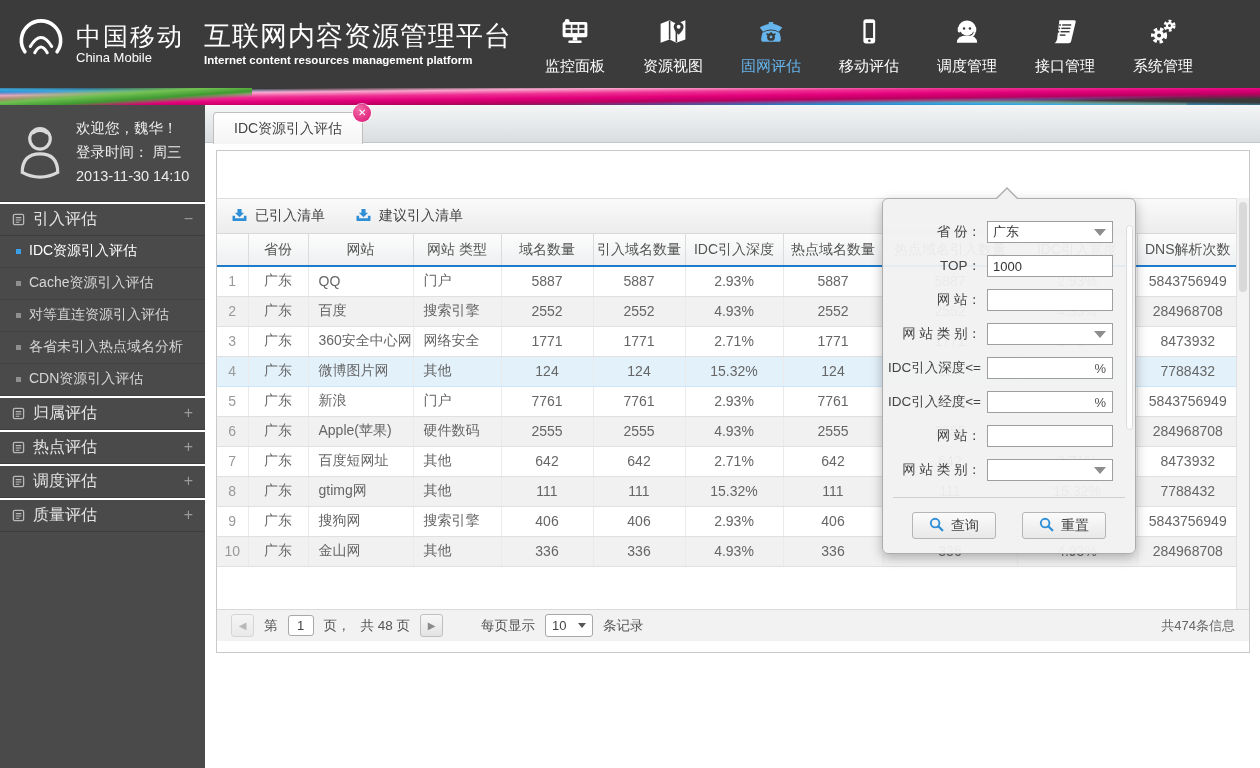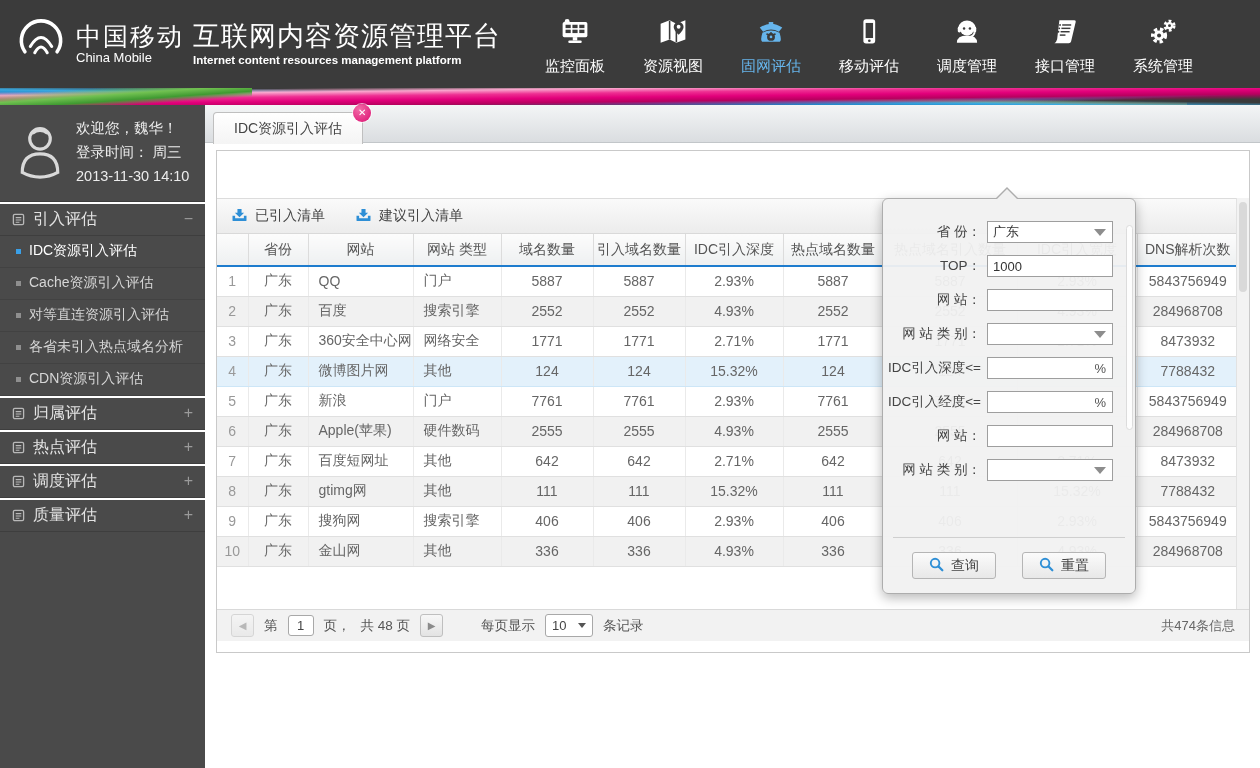--- a/index.html
+++ b/index.html
@@ -5,21 +5,21 @@
   * { margin:0; padding:0; box-sizing:border-box; }
   html,body { width:1260px; height:768px; }
   body { font-family:"Liberation Sans","DejaVu Sans",sans-serif; background:#fff; position:relative; overflow:hidden; }
 
   
   .topbar { position:absolute; left:0; top:0; width:1260px; height:88px; background:#3b3b3b; display:flex; align-items:center; }
   .brand { display:flex; align-items:center; padding-left:16px; }
   .brand-logo { flex:0 0 auto; margin-right:10px; }
   .brand-zh { color:#fff; font-size:25px; letter-spacing:2px; line-height:1.05; }
   .brand-en { color:#fff; font-size:13px; }
-  .brand-title { margin-left:9px; }
+  .brand-title { margin-left:20px; }
   .brand-title .t-zh { color:#fff; font-size:27px; letter-spacing:1px; line-height:1.1; }
   .brand-title .t-en { color:#fff; font-size:11.5px; font-weight:bold; margin-top:2px; }
   .topnav { margin-left:auto; margin-right:48px; display:flex; }
   .nav-item { width:98px; text-align:center; color:#fff; cursor:pointer; padding-top:6px; }
   .nav-item .nav-ico { display:block; height:36px; }
   .nav-item .nav-label { display:block; font-size:15px; margin-top:3px; }
   .nav-item.active { color:#66b5ec; }
 
   
   .ribbon { position:absolute; left:0; top:88px; width:1260px; height:17px; background-color:#3a3a3a;
@@ -79,21 +79,21 @@
   .pagination { position:absolute; left:0; top:458px; width:100%; height:32px; background:#f2f2f2; border-top:1px solid #d9d9d9; display:flex; align-items:center; padding:0 14px; font-size:13.5px; color:#555; gap:10px; }
   .pg-btn { width:23px; height:23px; border:1px solid #bfbfbf; border-radius:3px; background:linear-gradient(#f7f7f7,#e3e3e3); color:#8a8a8a; font-size:10px; line-height:21px; text-align:center; cursor:pointer; }
   .pg-btn.disabled { opacity:.55; }
   .pg-input { width:26px; height:21px; border:1px solid #a8a8a8; border-radius:3px; text-align:center; font-size:13px; color:#444; font-family:inherit; }
   .pg-select { width:48px; height:23px; border:1px solid #a8a8a8; border-radius:3px; background:#fff; display:flex; align-items:center; padding:0 6px; cursor:pointer; }
   .pg-select .val { font-size:13px; color:#444; }
   .pg-select .caret { margin-left:auto; width:0; height:0; border-left:4px solid transparent; border-right:4px solid transparent; border-top:5px solid #555; }
   .pg-info { margin-left:auto; font-size:13px; color:#666; }
 
   
-  .popover { position:absolute; left:677px; top:93px; width:254px; height:396px; background:rgba(241,241,241,0.95); border:1px solid #adadad; border-radius:6px; box-shadow:0 4px 12px rgba(0,0,0,.28); z-index:9; }
+  .popover { position:absolute; left:677px; top:93px; width:254px; height:356px; background:rgba(241,241,241,0.95); border:1px solid #adadad; border-radius:6px; box-shadow:0 4px 12px rgba(0,0,0,.28); z-index:9; }
   .popover .arrow-b { position:absolute; left:112px; top:-12px; width:0; height:0; border-left:12px solid transparent; border-right:12px solid transparent; border-bottom:12px solid #adadad; }
   .popover .arrow-f { position:absolute; left:113px; top:-10px; width:0; height:0; border-left:11px solid transparent; border-right:11px solid transparent; border-bottom:11px solid #f1f1f1; }
   .pfields { padding-top:16px; }
   .prow { height:34px; display:flex; align-items:center; padding-right:16px; }
   .prow .plabel { width:104px; text-align:right; font-size:13.5px; color:#444; padding-right:6px; white-space:nowrap; }
   .ctrl { width:126px; height:22px; border:1px solid #9e9e9e; background:#fff; display:flex; align-items:center; padding:0 5px; position:relative; cursor:pointer; }
   .ctrl .val { font-size:13px; color:#333; white-space:nowrap; overflow:hidden; }
   .ctrl .caret { position:absolute; right:6px; width:0; height:0; border-left:6px solid transparent; border-right:6px solid transparent; border-top:7px solid #8d8d8d; }
   .ctrl .sfx { position:absolute; right:6px; font-size:13px; color:#555; }
   .pfoot { position:absolute; left:10px; right:10px; bottom:14px; border-top:1px solid #cfcfcf; padding-top:14px; display:flex; justify-content:center; gap:26px; }

